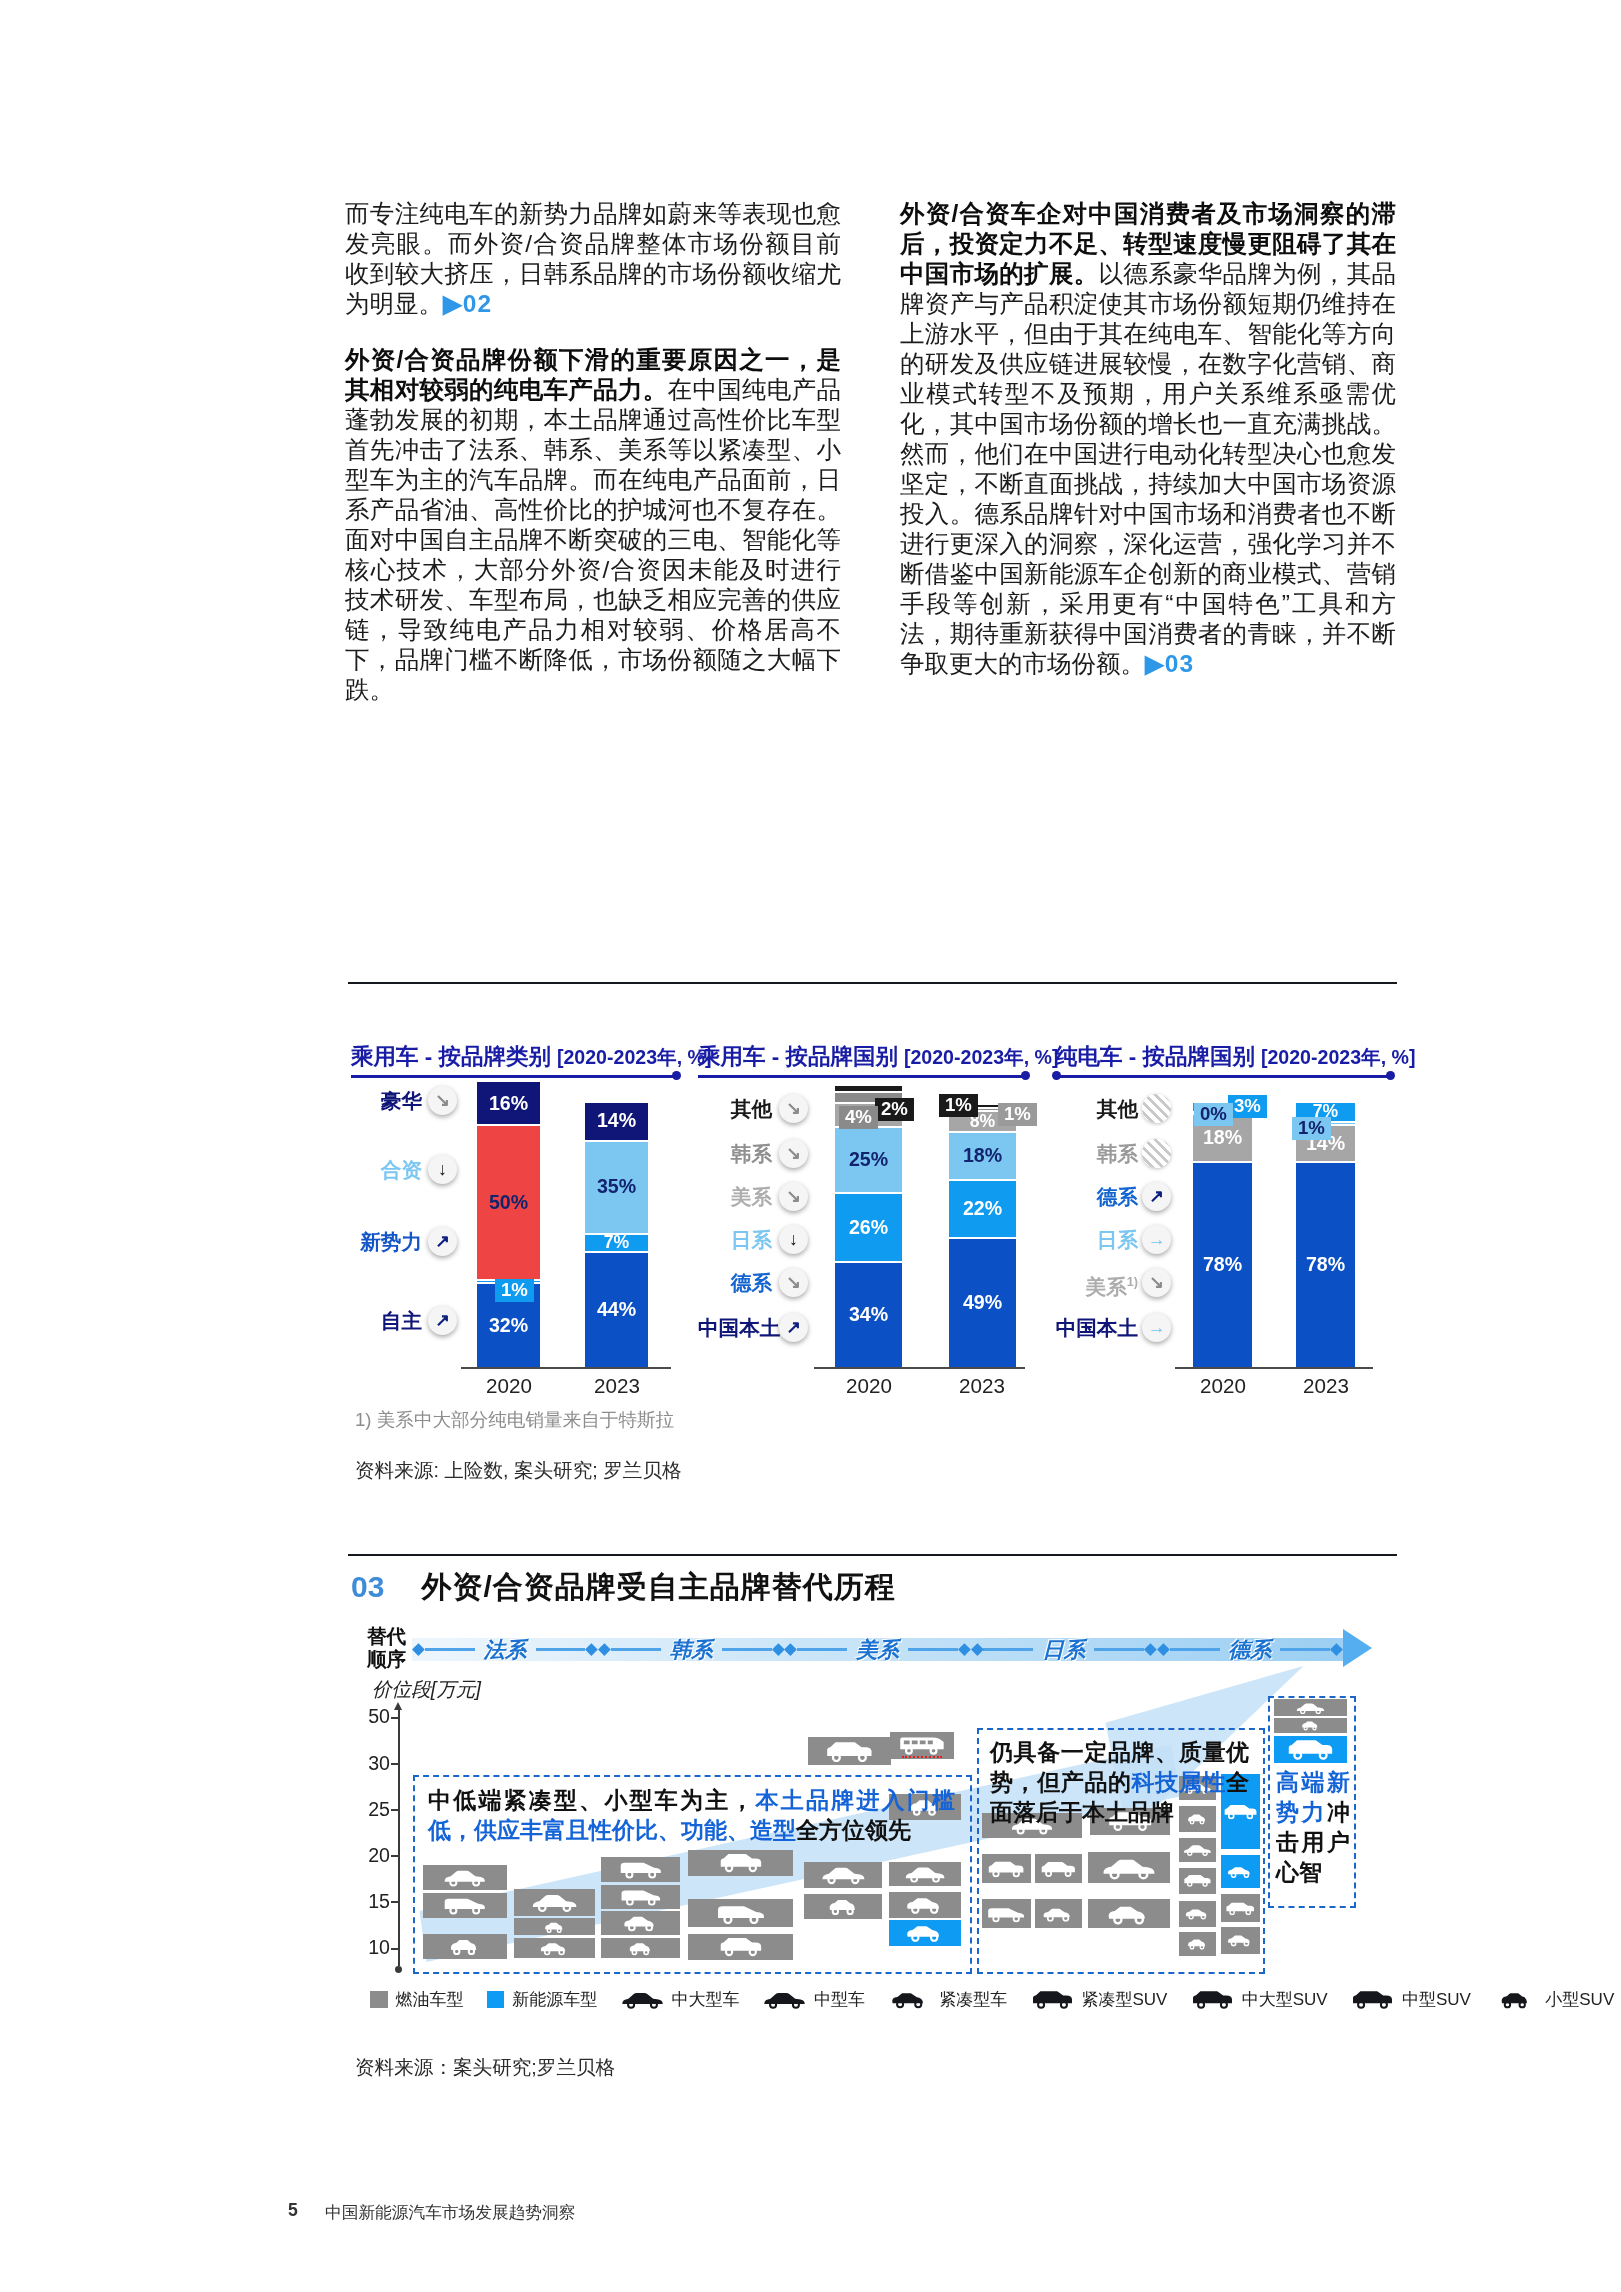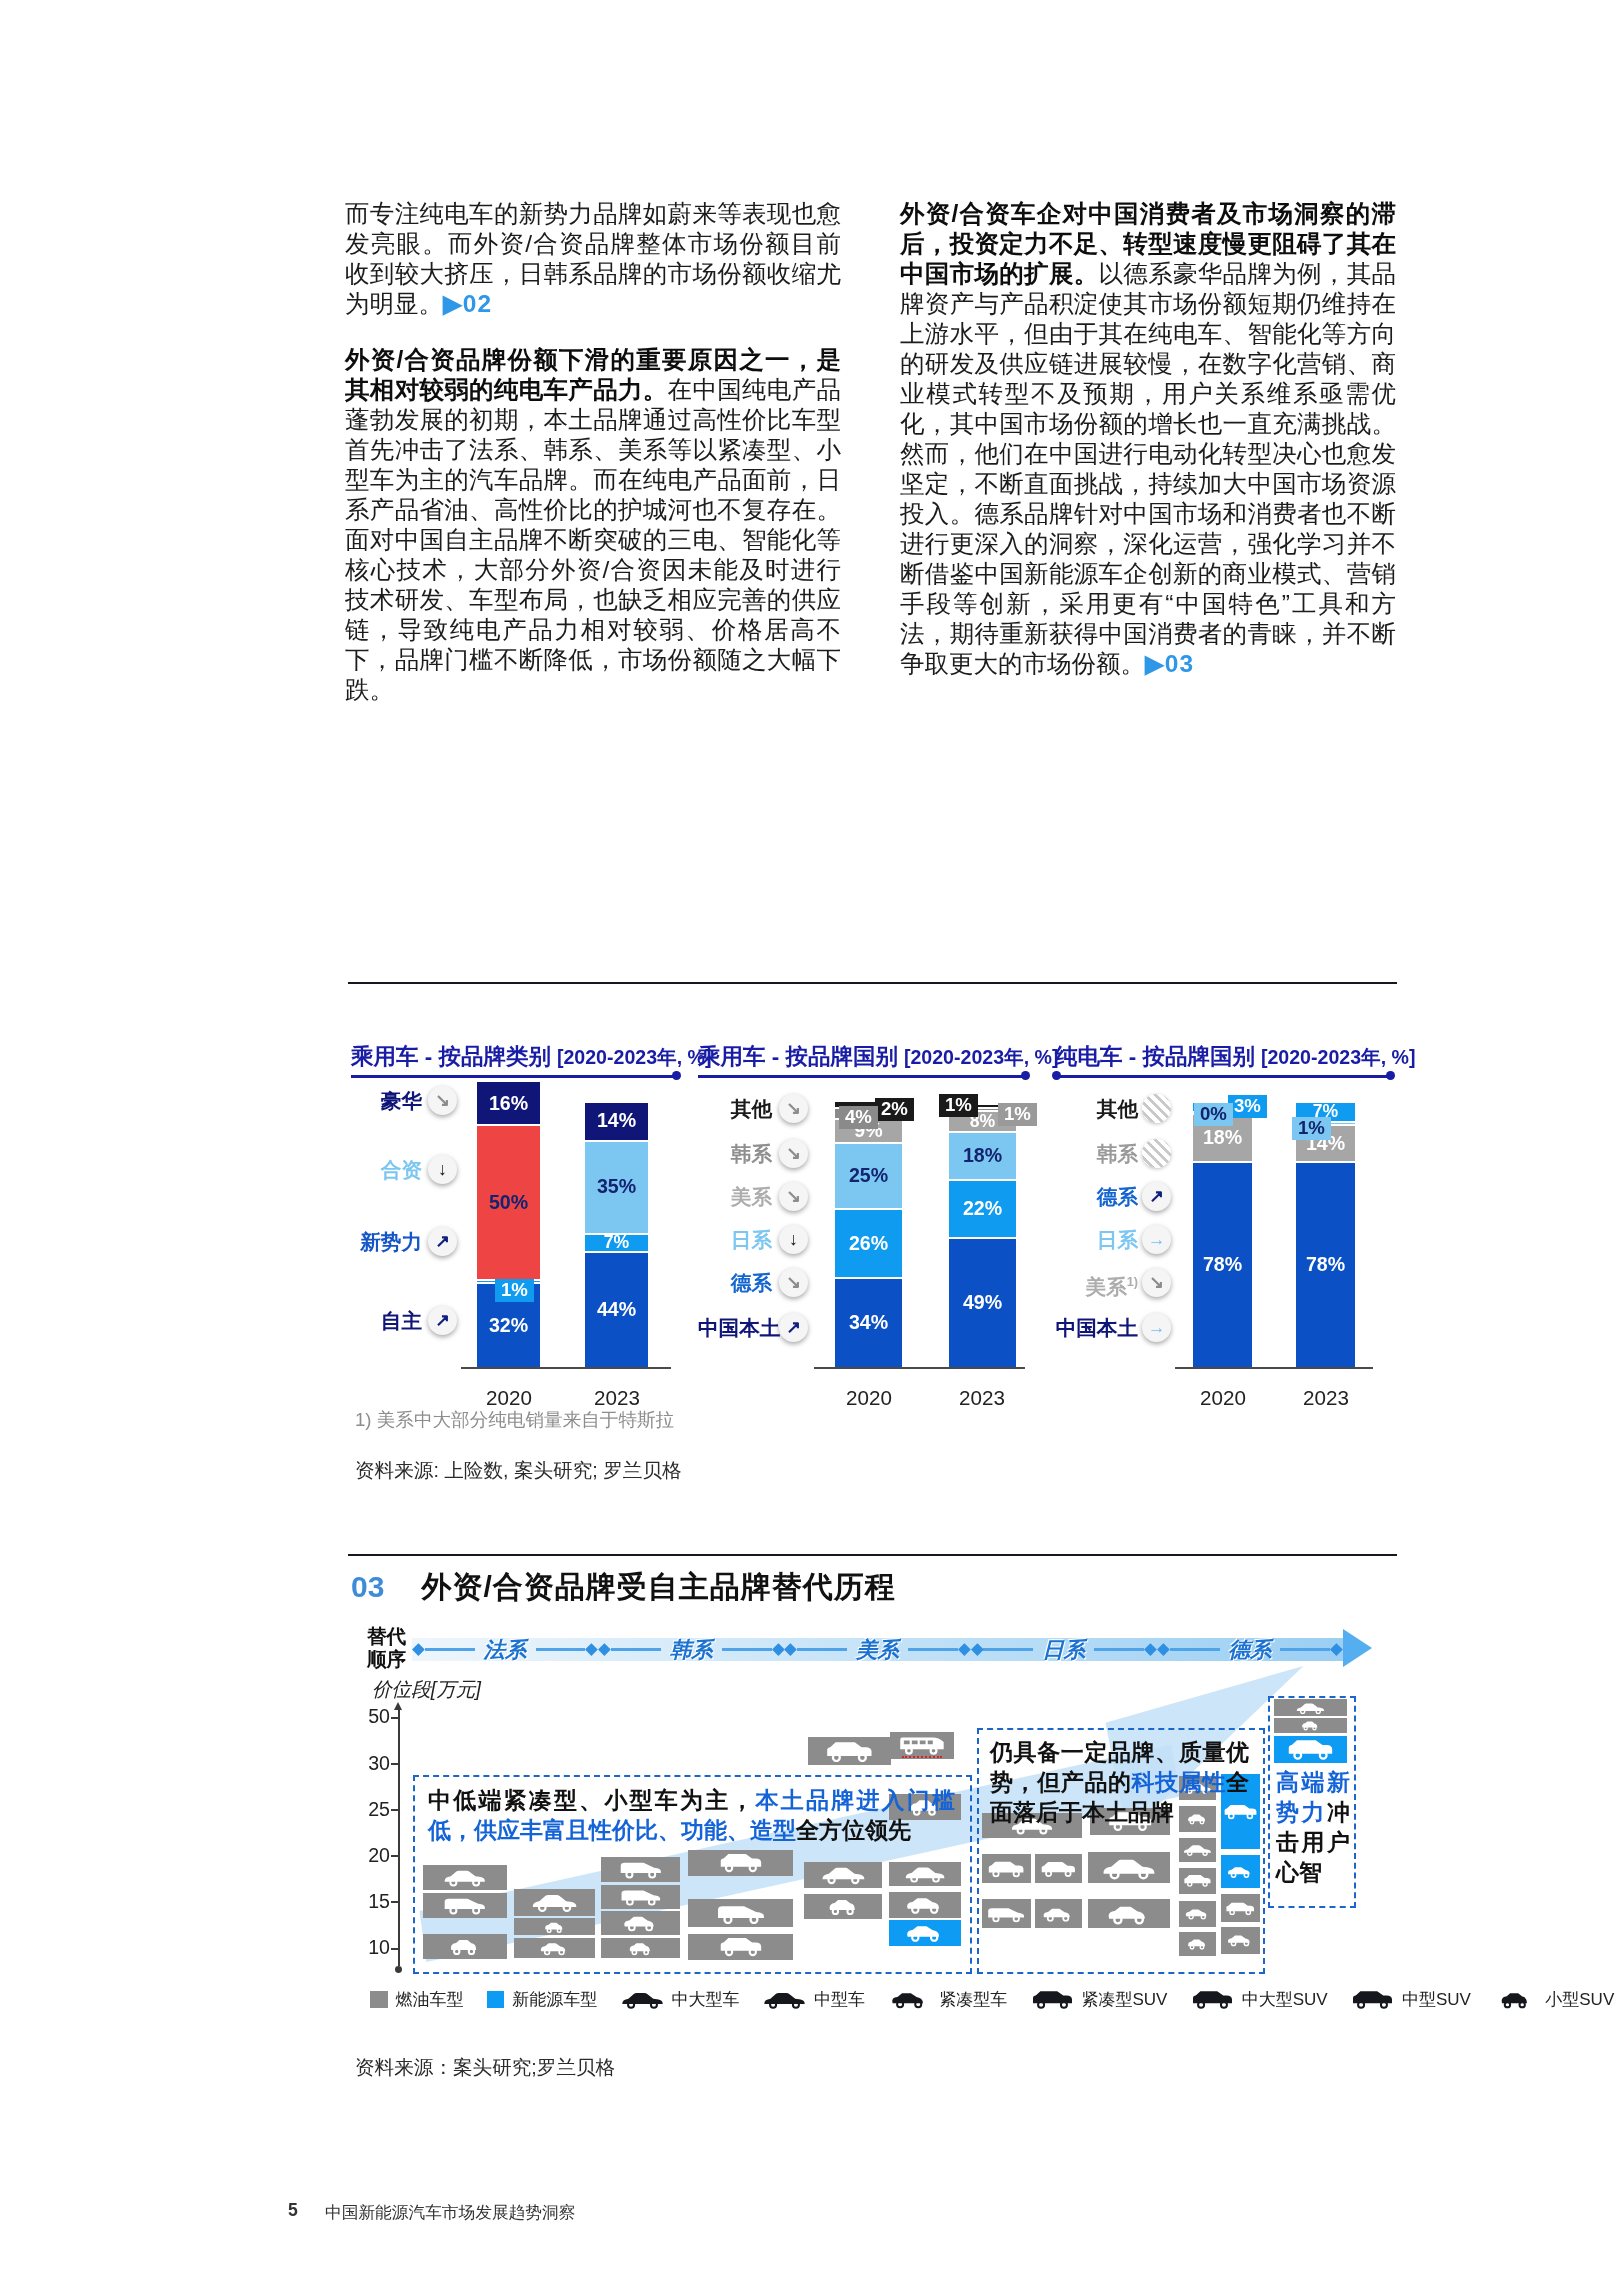--- a/index.html
+++ b/index.html
@@ -30,21 +30,21 @@
              box-shadow:0 2px 4.9px rgba(0,0,0,.35);display:flex;align-items:center;justify-content:center;}
   .lg-circle .ar{font-size:17.6px;font-weight:700;line-height:1;}
   .lg-hatch{background:repeating-linear-gradient(45deg,#c9c9c9 0 2.9px,#ffffff 2.9px 6.9px);box-shadow:0 1px 3.9px rgba(0,0,0,.25);}
   .bar{position:absolute;bottom:36px;display:flex;flex-direction:column;}
   .seg{position:relative;display:flex;align-items:center;justify-content:center;
        font-weight:700;font-size:19.6px;box-sizing:border-box;}
   .seg.bt{border-top:2px solid #fff;}
   .seg span{line-height:1;}
   .chip{position:absolute;font-size:18.6px;font-weight:700;padding:2px 5.9px;line-height:18.6px;white-space:nowrap;z-index:6;}
   .axis{position:absolute;height:2px;background:#4a4a4a;}
-  .year{position:absolute;top:357px;font-size:20.6px;color:#222;transform:translateX(-50%);}
+  .year{position:absolute;top:345px;font-size:20.6px;color:#222;transform:translateX(-50%);}
   
   .order-label{font-size:19.6px;font-weight:700;color:#111;line-height:22.5px;}
   .tl-band{display:flex;background:linear-gradient(90deg,#eef6fc,#9bcff3);}
   .tl-seg{flex:1;display:flex;align-items:center;}
   .tl-seg .dia{width:8.8px;height:8.8px;background:#2e8fe3;transform:rotate(45deg);flex:0 0 auto;margin:0 2px;}
   .tl-seg .ln{flex:1;height:2.5px;background:#4fa3e8;}
   .tl-seg .lab{font-style:italic;font-weight:700;color:#1b72d0;font-size:21.6px;padding:0 8.8px;
                text-shadow:1px 1px 0 #fff,-1px -1px 0 #fff;white-space:nowrap;}
   .tl-head{width:0;height:0;border-left:29px solid #54aeef;border-top:19.6px solid transparent;border-bottom:19.6px solid transparent;}
   .yaxis-label{font-style:italic;font-size:19.6px;color:#222;}
@@ -202,21 +202,21 @@
           <div class="seg bt" style="height: 10.6px; background: rgb(138, 138, 138);"></div>
           <div class="seg bt" style="height: 24px; background: rgb(166, 166, 166);">
             <span style="color: rgb(255, 255, 255);">9%</span>
           </div>
           <div class="seg bt" style="height: 66px; background: rgb(124, 198, 242);">
             <span style="color: rgb(19, 36, 110);">25%</span>
           </div>
           <div class="seg bt" style="height: 69px; background: rgb(14, 155, 240);">
             <span style="color: rgb(255, 255, 255);">26%</span>
           </div>
-          <div class="seg bt" style="height: 90px; background: rgb(11, 81, 197);">
+          <div class="seg bt" style="height: 106px; background: rgb(11, 81, 197);">
             <span style="color: rgb(255, 255, 255);">34%</span>
           </div>
         </div>
         <div class="year" style="left: 171px;">2020</div>
         <div class="bar" style="left: 251px; width: 67px;">
           <div class="seg" style="height: 2.6px; background: rgb(26, 26, 26);"></div>
           <div class="seg bt" style="height: 2.6px; background: rgb(138, 138, 138);"></div>
           <div class="seg bt" style="height: 21px; background: rgb(166, 166, 166);">
             <span style="color: rgb(255, 255, 255); font-size: 17.6px;">8%</span>
           </div>

